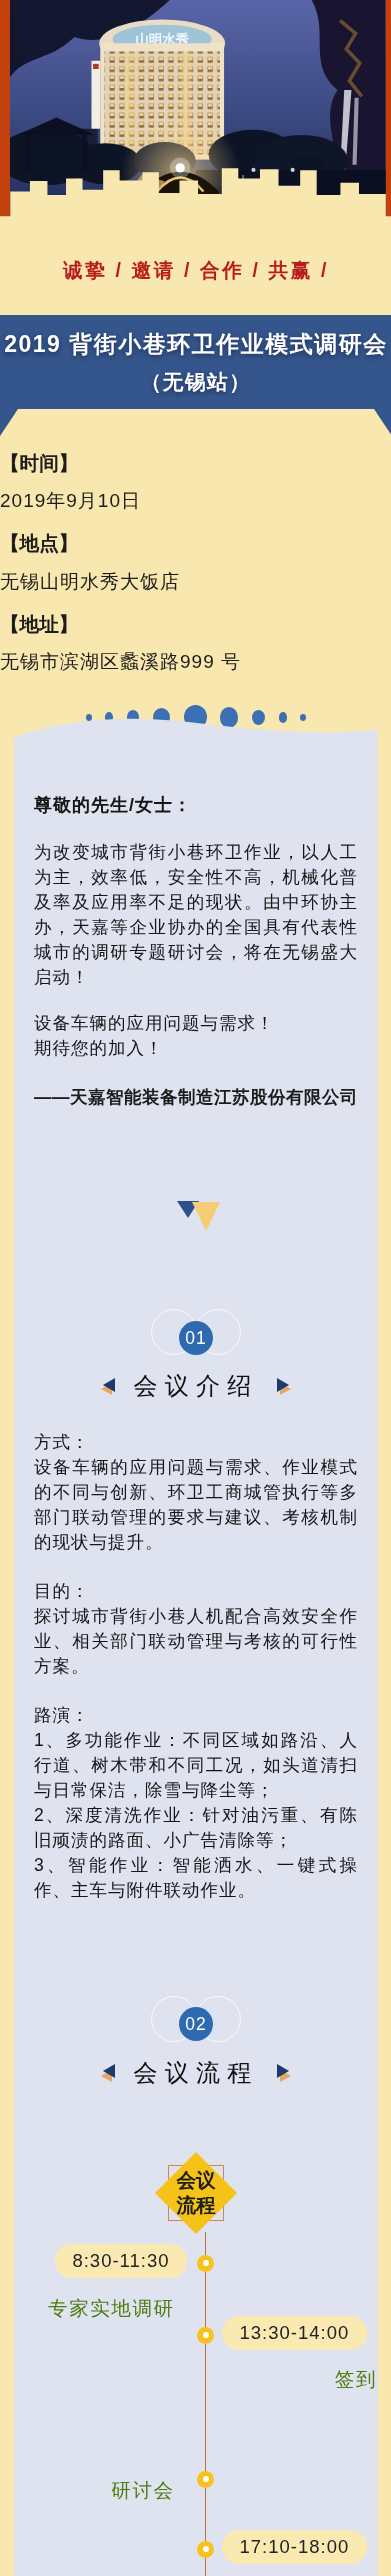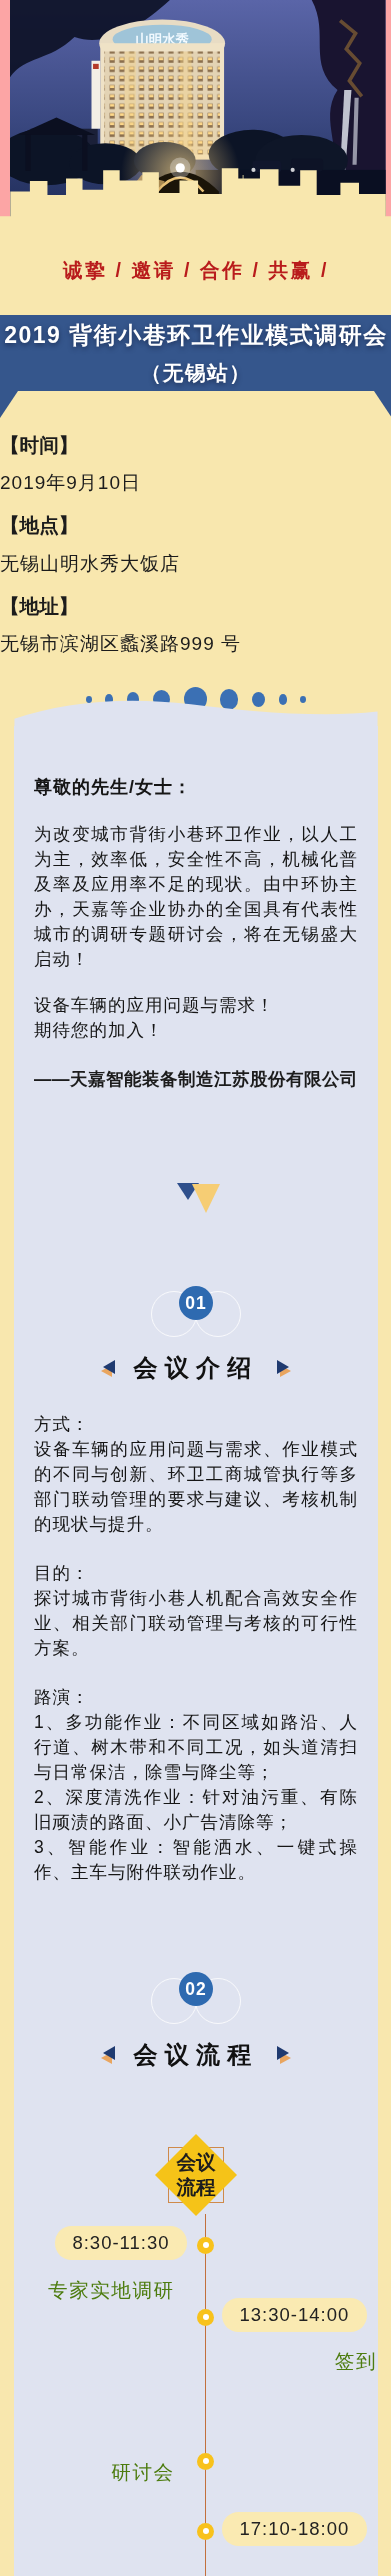--- a/index.html
+++ b/index.html
@@ -1,29 +1,29 @@
 <!DOCTYPE html>
 <html style="font-size:8.2px"><head>
 <meta charset="utf-8">
 <style>
   html,body{margin:0;padding:0;}
   body{width:392px;background:#f8e7ae;font-family:"Liberation Sans","DejaVu Sans",sans-serif;color:#1c1c1c;}
   .page{width:392px;overflow:hidden;position:relative;}
 
   
-  .hero{position:relative;height:225px;background:#fca5a5;overflow:hidden;}
+  .hero{position:relative;height:225px;background:#c2410c;overflow:hidden;}
   .hero-photo{position:absolute;left:10.3px;right:6.2px;top:0;bottom:0;}
   .hero-skyline{position:absolute;left:0;bottom:0;width:392px;height:62px;display:block;}
 
   
   .slogan-band{height:90px;background:#f8e7ae;display:flex;align-items:center;justify-content:center;}
   .slogan{font-size:19.6px;font-weight:bold;letter-spacing:2.6px;color:#b91c1c;}
 
   
-  .banner{height:76px;background:#35568c;display:flex;flex-direction:column;align-items:center;justify-content:center;gap:8px;}
+  .banner{height:94px;background:#35568c;display:flex;flex-direction:column;align-items:center;justify-content:center;gap:8px;}
   .banner-l1{font-size:23px;font-weight:bold;color:#fff;letter-spacing:1.5px;text-shadow:0 2.1px 5.2px rgba(15,25,55,.6);}
   .banner-l2{font-size:20.6px;font-weight:bold;color:#fff;letter-spacing:1.5px;text-shadow:0 2.1px 5.2px rgba(15,25,55,.6);}
   .wedge-row{position:relative;height:0;}
   .wedge-l,.wedge-r{position:absolute;top:0;width:0;height:0;border-top:27px solid #35568c;}
   .wedge-l{left:0;border-right:18.5px solid transparent;}
   .wedge-r{right:0;border-left:18.5px solid transparent;}
 
   
   .info{height:303px;background:#f8e7ae;text-align:left;padding-top:24px;box-sizing:border-box;}
   .info-label{font-size:19.6px;font-weight:bold;margin-top:16.5px;}
@@ -43,24 +43,24 @@
   .invites{margin-top:21.6px;}
   .signature{margin-top:24px;text-align:right;font-size:17.5px;font-weight:bold;letter-spacing:0.5px;}
   .w-arrow{margin:92px auto 0 auto;width:57px;height:31px;position:relative;}
   .w-arrow .tri-n{position:absolute;left:9.3px;top:0;width:0;height:0;border-left:11.3px solid transparent;border-right:11.3px solid transparent;border-top:17.5px solid #2e4f8c;}
   .w-arrow .tri-y{position:absolute;left:24px;top:1px;width:0;height:0;border-left:14px solid transparent;border-right:14px solid transparent;border-top:29px solid #f6cd74;}
 
   
   .badge{width:98px;height:59px;margin:0 auto;position:relative;}
   .badge .ring{position:absolute;top:5.2px;width:46px;height:46px;border:1.5px solid rgba(255,255,255,.8);border-radius:50%;box-sizing:border-box;}
   .badge .ring.l{left:4.1px;} .badge .ring.r{right:4.1px;}
-  .badge .num{position:absolute;left:50%;top:0;transform:translateX(-50%);width:34px;height:34px;border-radius:50%;background:#2e6ab0;color:#fff;font-size:17.5px;font-weight:bold;display:flex;align-items:center;justify-content:center;letter-spacing:1px;}
+  .badge .num{position:absolute;left:50%;top:17px;transform:translateX(-50%);width:34px;height:34px;border-radius:50%;background:#2e6ab0;color:#fff;font-size:17.5px;font-weight:normal;display:flex;align-items:center;justify-content:center;letter-spacing:1px;}
   .b1{margin-top:72px;} .b2{margin-top:87px;}
   .sec-title{display:flex;align-items:center;justify-content:center;gap:17.5px;margin-top:7.2px;}
-  .sec-title .txt{font-size:24px;font-weight:bold;letter-spacing:7.2px;color:#111;}
+  .sec-title .txt{font-size:24px;font-weight:normal;letter-spacing:7.2px;color:#111;}
   .deco{position:relative;width:15.5px;height:18.5px;}
   .deco i{position:absolute;width:0;height:0;display:block;}
   .deco-l .or{left:0;top:6.2px;border-top:6.7px solid transparent;border-bottom:6.7px solid transparent;border-right:11.3px solid #e9a55f;}
   .deco-l .nv{left:2.1px;top:1px;border-top:7.2px solid transparent;border-bottom:7.2px solid transparent;border-right:12.4px solid #1f3a70;}
   .deco-r .or{right:0;top:6.2px;border-top:6.7px solid transparent;border-bottom:6.7px solid transparent;border-left:11.3px solid #e9a55f;}
   .deco-r .nv{right:2.1px;top:1px;border-top:7.2px solid transparent;border-bottom:7.2px solid transparent;border-left:12.4px solid #1f3a70;}
 
   .block-way{margin-top:28px;}
   .block-goal{margin-top:24px;}
   .block-road{margin-top:24px;}

